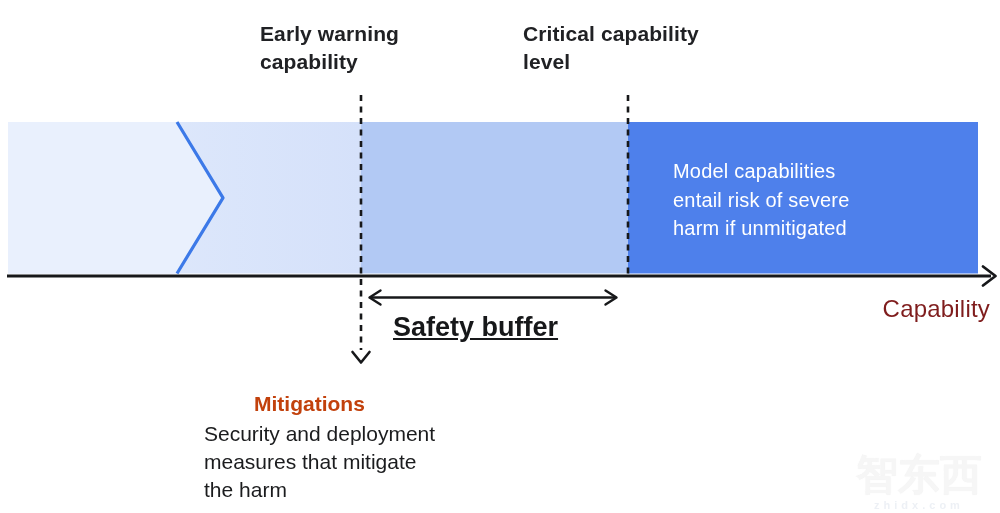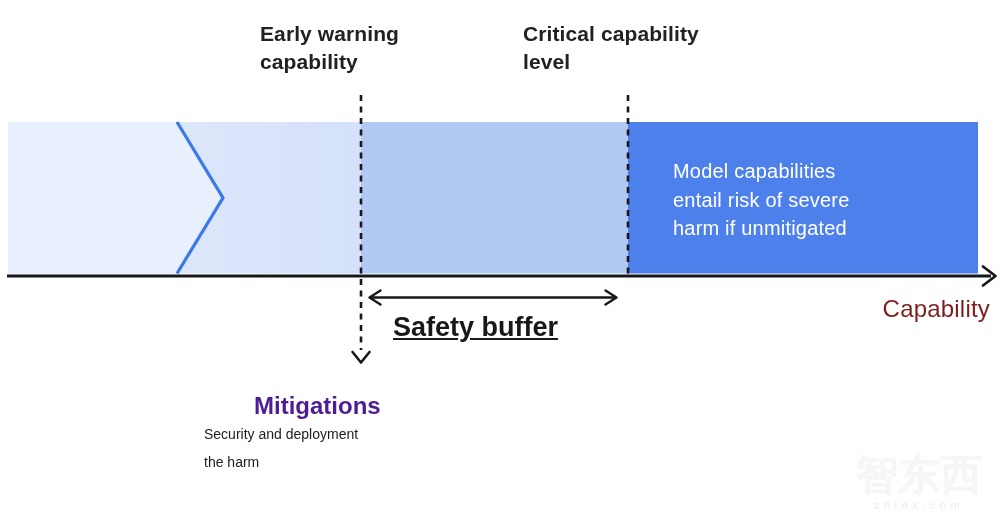--- a/index.html
+++ b/index.html
@@ -31,25 +31,25 @@
   .safety-buffer{
     left:393px;width:200px;top:312px;
     font-size:27px;font-weight:600;color:#17181a;text-decoration:underline;
   }
   .capability-label{
     left:820px;width:170px;top:295px;text-align:right;
     font-size:24px;font-weight:500;color:#7f1d1d;letter-spacing:0.2px;
   }
   .mitigations-title{
     left:254px;width:200px;top:392px;
-    font-size:24px;font-weight:700;color:#4c1d95;
+    font-size:21px;font-weight:700;color:#c2410c;
   }
   .mitigations-body{
     left:204px;width:300px;top:420px;
-    font-size:14px;line-height:28px;font-weight:400;color:#1b1c1e;
+    font-size:21px;line-height:28px;font-weight:400;color:#1b1c1e;
   }
   .watermark{
     position:absolute;right:6px;bottom:2px;width:150px;
     text-align:center;opacity:0.55;pointer-events:none;
   }
   .watermark .wm-cn{
     font-size:42px;font-weight:700;line-height:44px;
     color:#efefef;text-shadow:0 0 1px #e2e2e2;
   }
   .watermark .wm-en{
@@ -111,20 +111,21 @@
   </div>
 
   <div class="txt safety-buffer">Safety buffer</div>
 
   <div class="txt capability-label">Capability</div>
 
   <div class="txt mitigations-title">Mitigations</div>
 
   <div class="txt mitigations-body">
     <div>Security and deployment</div>
+    <div>measures that mitigate</div>
     <div>the harm</div>
   </div>
 
   <div class="watermark">
     <div class="wm-cn">智东西</div>
     <div class="wm-en">zhidx.com</div>
   </div>
 
 </div>
 

